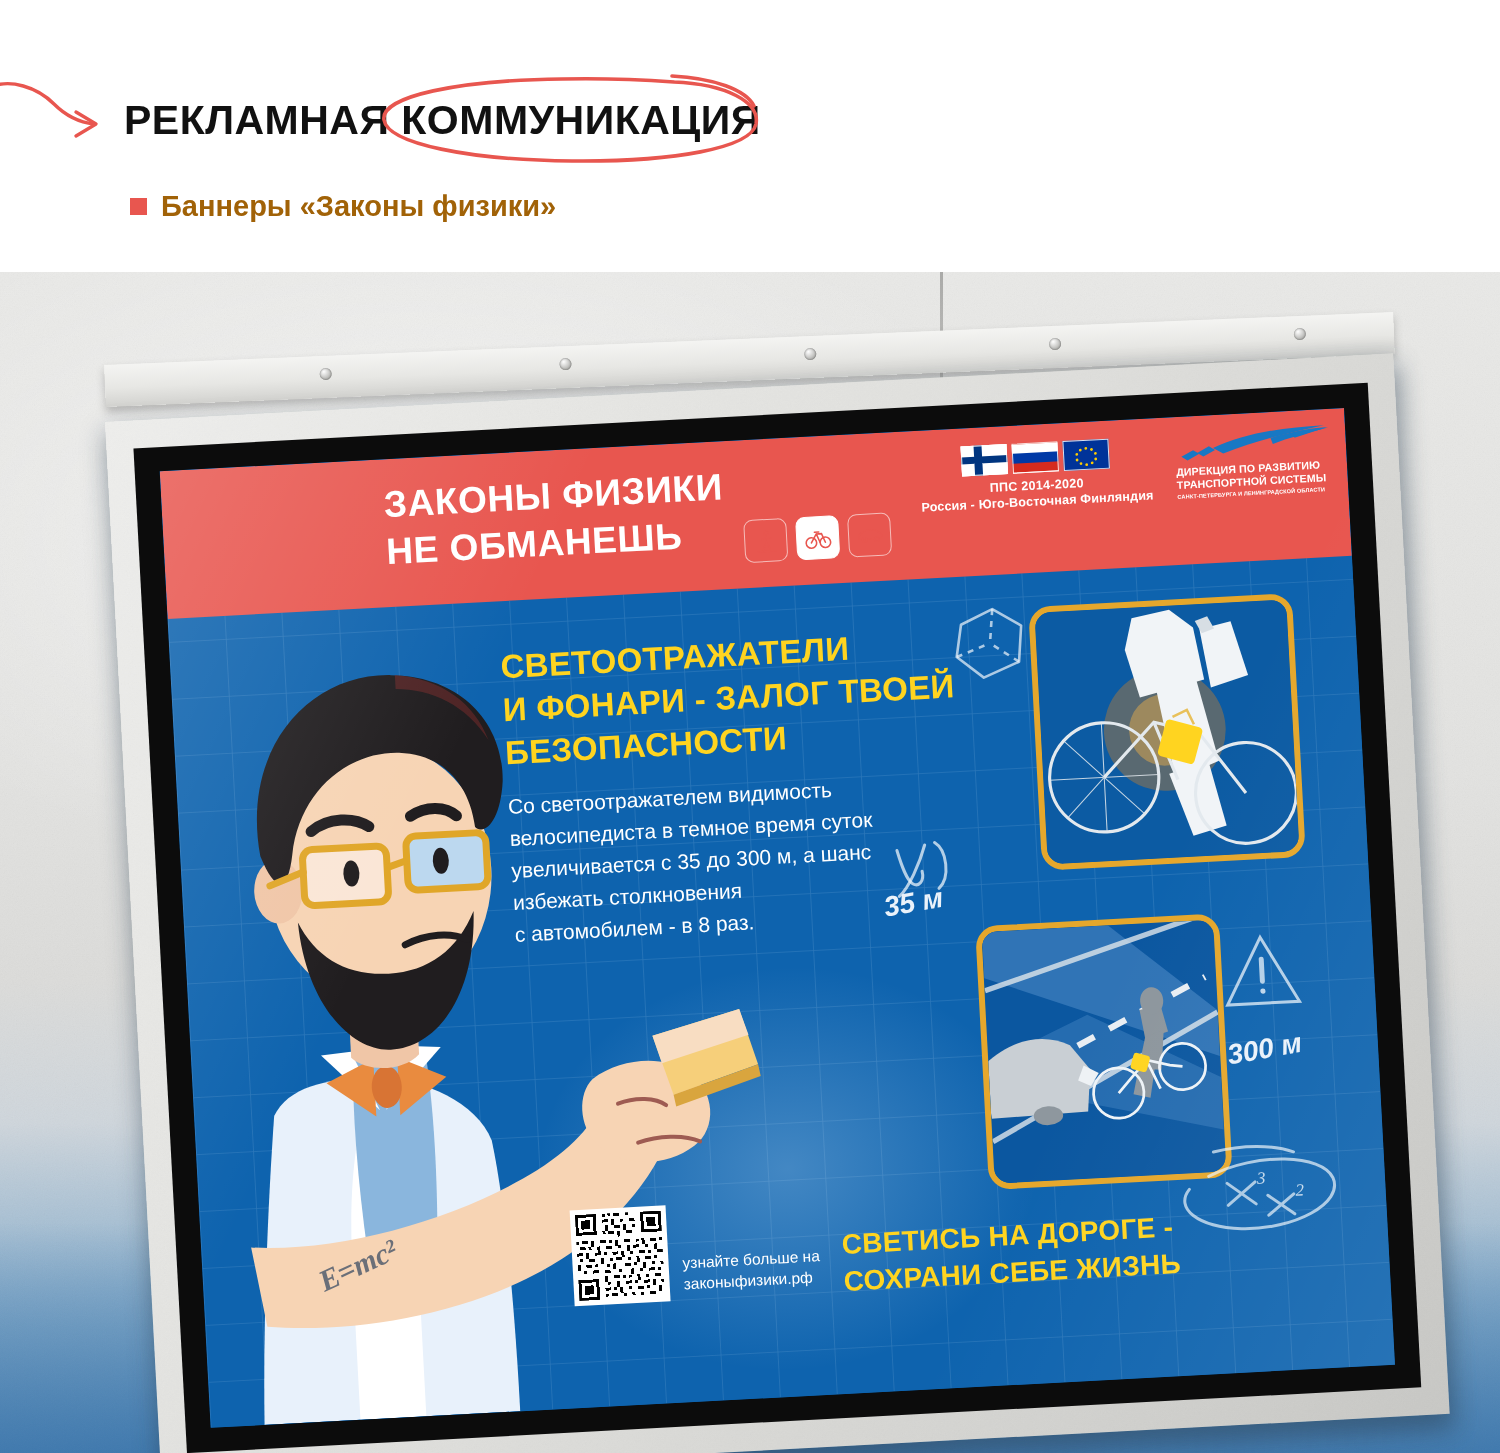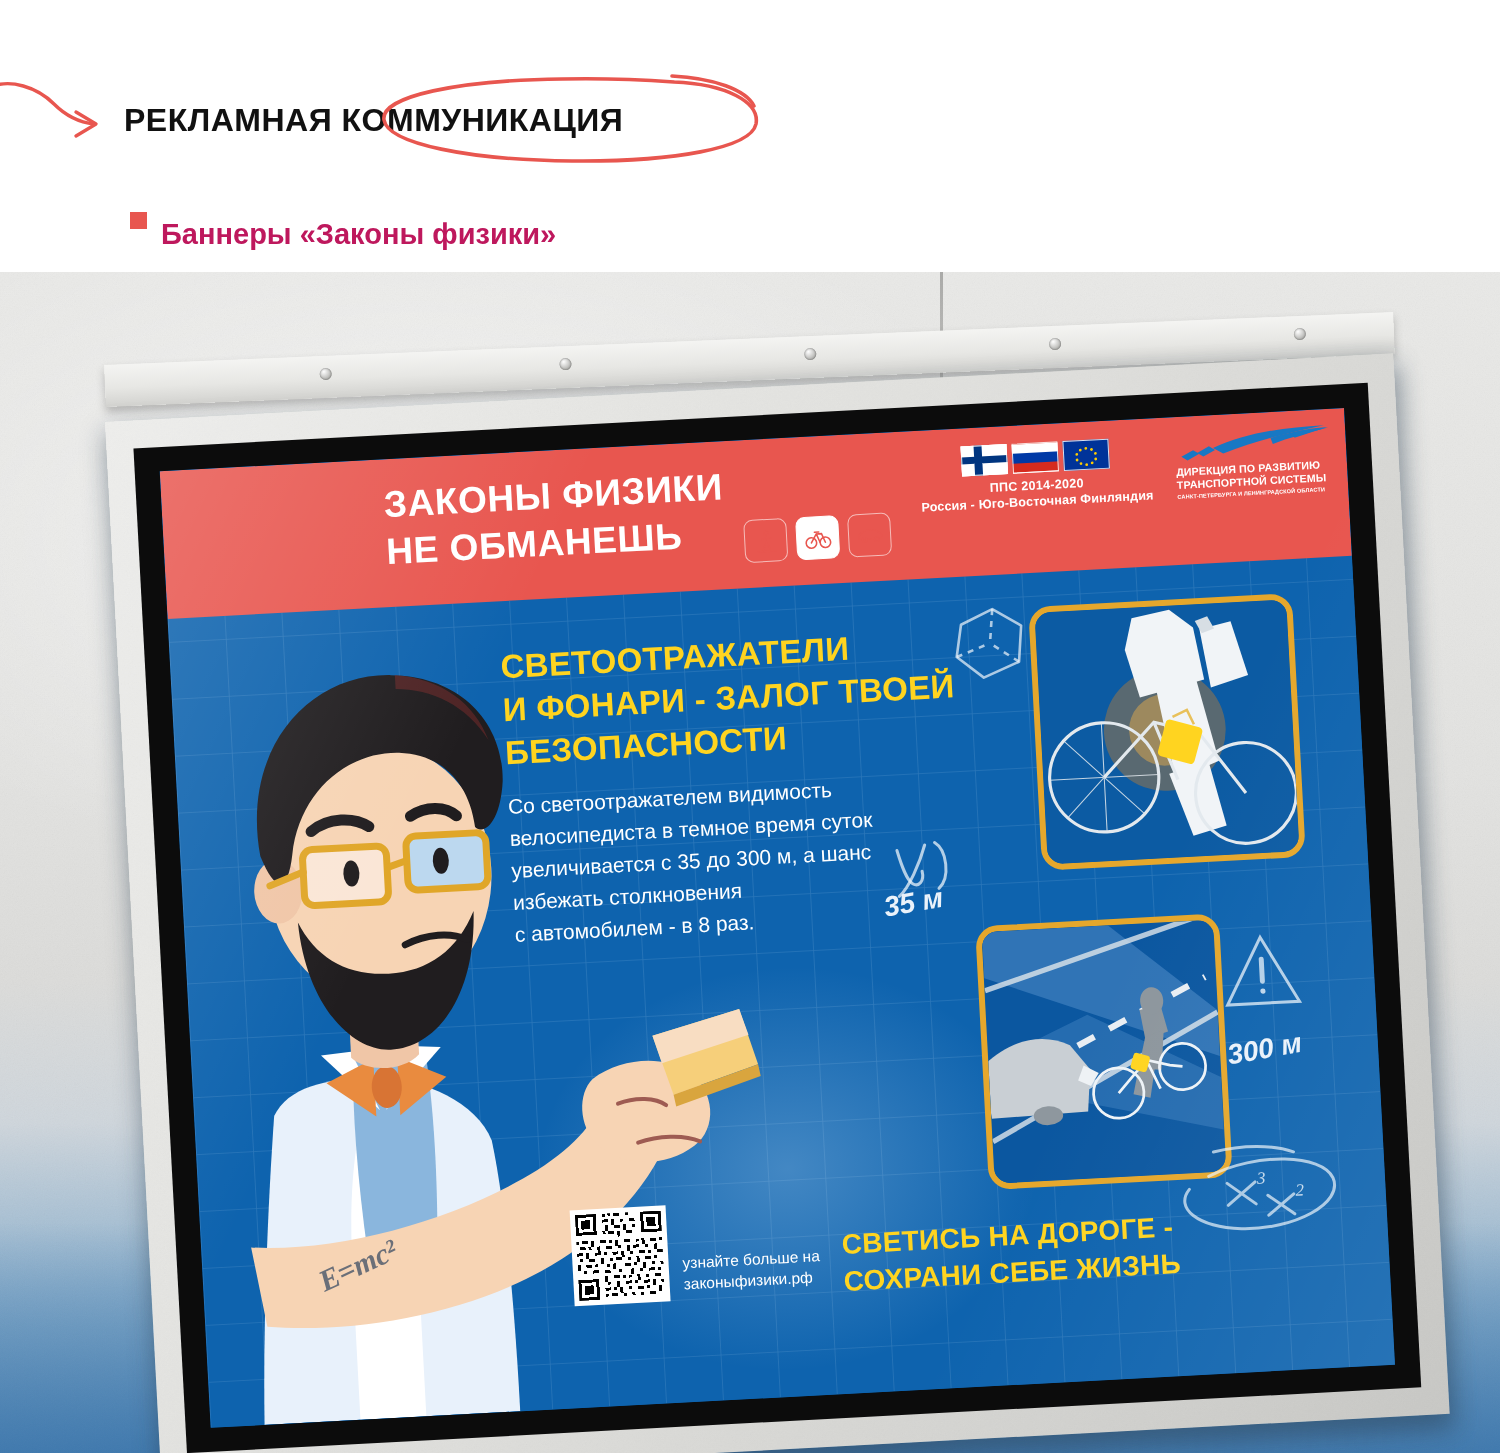--- a/index.html
+++ b/index.html
@@ -8,28 +8,28 @@
     background:#ffffff;
     font-family:"Liberation Sans","DejaVu Sans",sans-serif;
   }
 
   
   .slide-header{position:absolute;left:0;top:0;width:1500px;height:272px;background:#ffffff;z-index:40;}
 
   .arrow-doodle{position:absolute;left:-8px;top:78px;width:130px;height:72px;}
   .headline-wrap{position:absolute;left:124px;top:92px;height:56px;}
   .headline{
-    font-size:32px;font-weight:bold;letter-spacing:.5px;color:#111111;
+    font-size:41px;font-weight:bold;letter-spacing:.5px;color:#111111;
     line-height:56px;white-space:nowrap;font-stretch:condensed;
   }
   .ellipse-doodle{position:absolute;left:374px;top:72px;width:390px;height:96px;}
 
   .subline{position:absolute;left:130px;top:190px;display:flex;align-items:center;gap:14px;}
   .sub-bullet{width:17px;height:17px;background:#e8564f;display:block;}
-  .sub-text{font-size:29px;font-weight:bold;color:#be185d;white-space:nowrap;margin-top:28px;}
+  .sub-text{font-size:29px;font-weight:bold;color:#a16207;white-space:nowrap;}
 
   
   .scene{position:absolute;left:0;top:272px;width:1500px;height:1181px;overflow:hidden;}
 
   .wall{
     position:absolute;inset:0;
     background:
       radial-gradient(ellipse 900px 500px at 28% 22%, rgba(255,255,255,.55), rgba(255,255,255,0) 70%),
       linear-gradient(180deg,#e9e9e7 0%,#e3e3e1 42%,#dcdcda 60%,#cfd6dc 72%,#8fb2ce 86%,#5d93bf 100%);
   }

